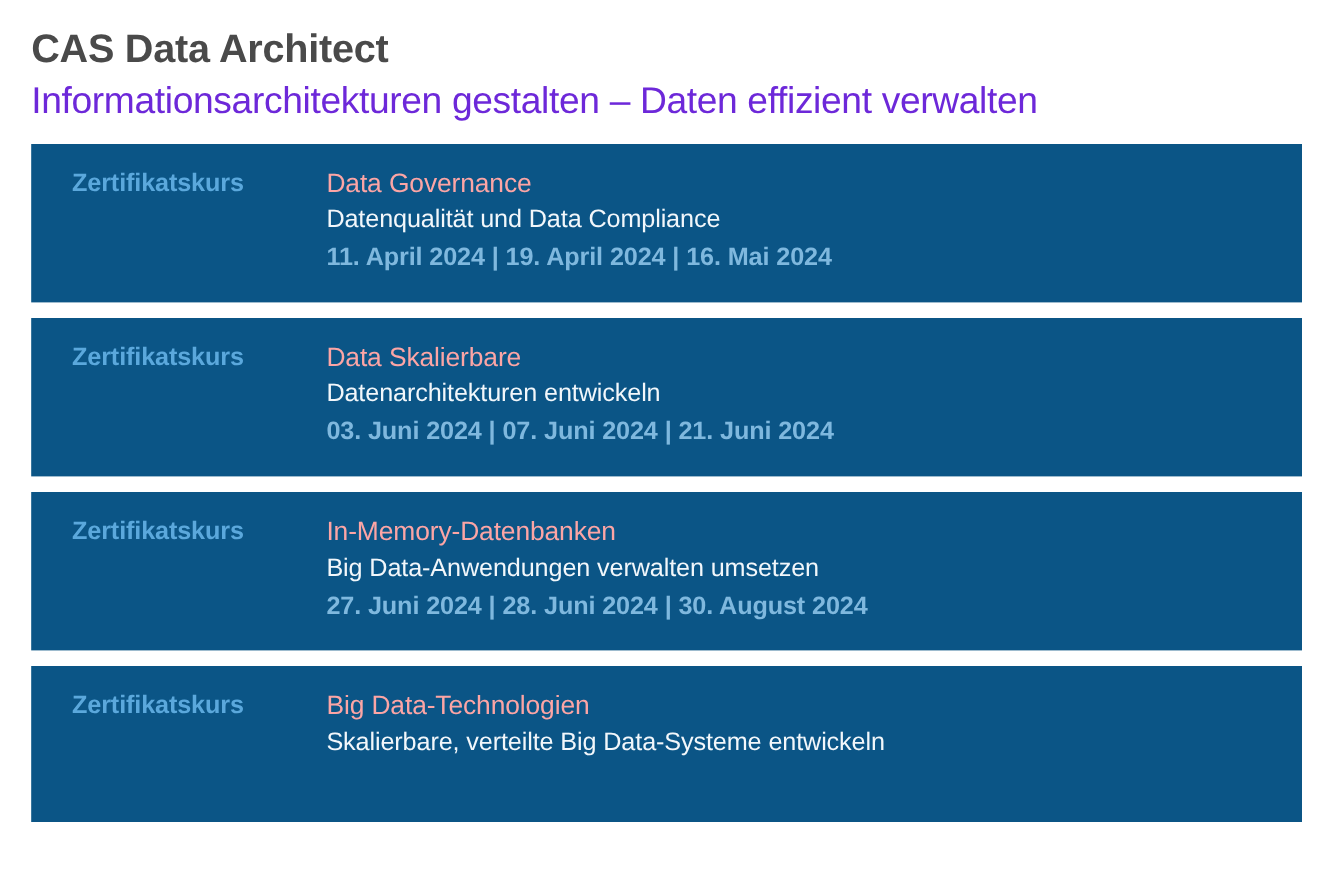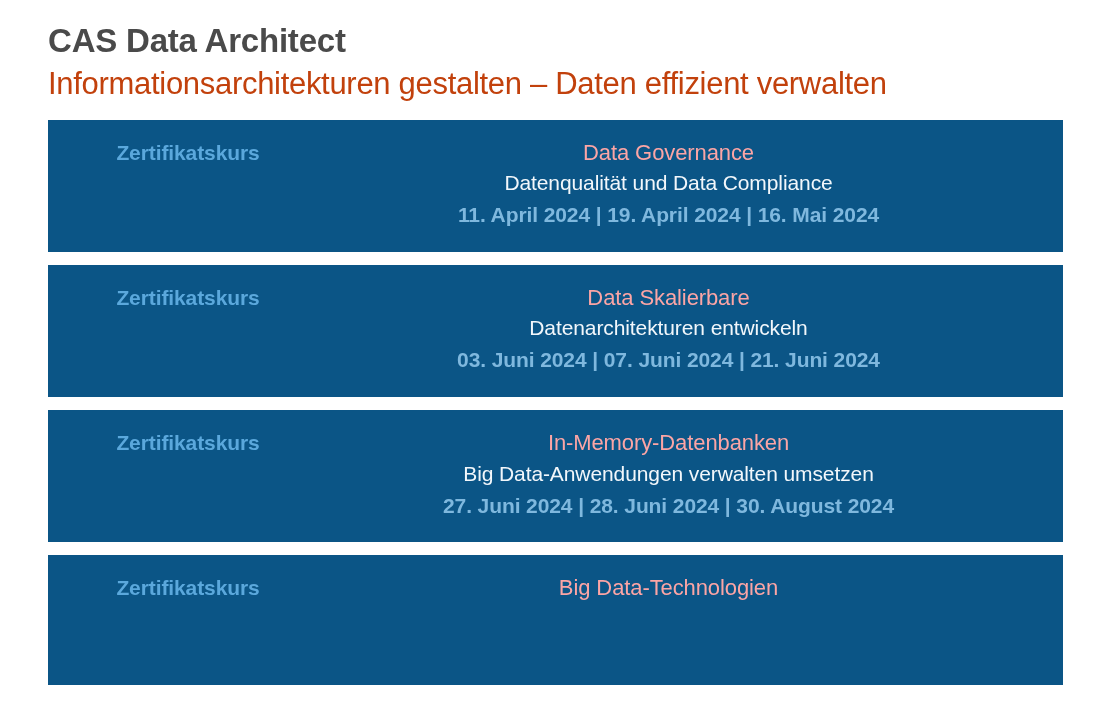--- a/index.html
+++ b/index.html
@@ -13,40 +13,40 @@
     font-family: "Liberation Sans", sans-serif;
     -webkit-font-smoothing: antialiased;
     overflow: hidden;
   }
 
   .page {
     position: relative;
     width: 1111px;
     height: 727px;
     box-sizing: border-box;
-    padding: 0 48px;
+    padding: 0 26px;
   }
 
   
   .header {
     padding-top: 22px;
   }
   .page-title {
     font-size: 33px;
     font-weight: bold;
     color: #4a4a4a;
     letter-spacing: -0.2px;
     line-height: 1.18;
     margin: 0;
     white-space: nowrap;
   }
   .page-subtitle {
     font-size: 31px;
     font-weight: normal;
-    color: #c2410c;
+    color: #6d28d9;
     letter-spacing: -0.3px;
     line-height: 1.22;
     margin: 4px 0 0 0;
     white-space: nowrap;
   }
 
   
   .course-list {
     margin-top: 17px;
     display: flex;
@@ -54,21 +54,20 @@
     gap: 13px;
   }
 
   .course-card {
     background: #0b5586;
     display: flex;
     align-items: flex-start;
     padding: 18px 20px 20px 34px;
     box-sizing: border-box;
     min-height: 130px;
-    text-align: center;
   }
 
   .course-kicker {
     flex: 0 0 212px;
     font-size: 21px;
     font-weight: bold;
     color: #5ba8dc;
     line-height: 1.42;
     letter-spacing: -0.1px;
     white-space: nowrap;
@@ -142,17 +141,18 @@
         <div class="course-title">In-Memory-Datenbanken</div>
         <div class="course-desc">Big Data-Anwendungen verwalten umsetzen</div>
         <div class="course-dates">27. Juni 2024 | 28. Juni 2024 | 30. August 2024</div>
       </div>
     </div>
 
     <div class="course-card">
       <div class="course-kicker">Zertifikatskurs</div>
       <div class="course-body">
         <div class="course-title">Big Data-Technologien</div>
+        <div class="course-desc">Skalierbare, verteilte Big Data-Systeme entwickeln</div>
       </div>
     </div>
 
   </div>
 </div>
 
 </body></html>

